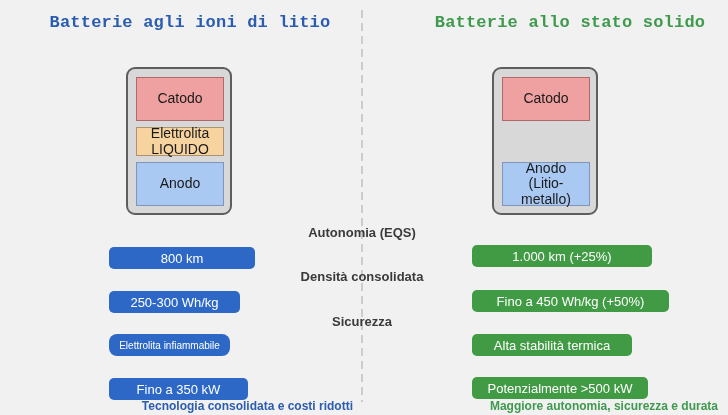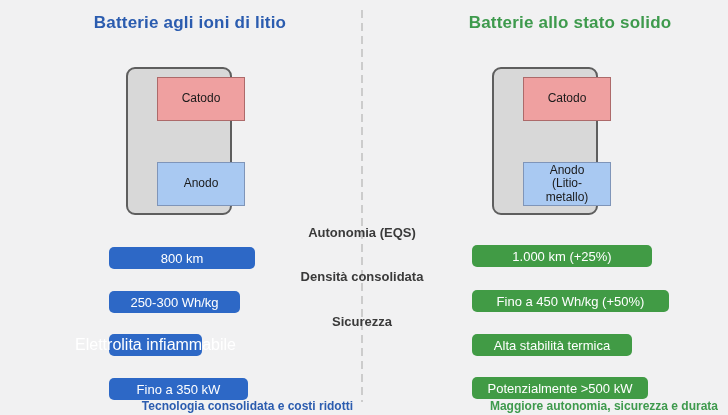--- a/index.html
+++ b/index.html
@@ -26,20 +26,21 @@
 
   
   .title {
     position: absolute;
     top: 13px;
     width: 320px;
     text-align: center;
     font-size: 17px;
     font-weight: bold;
     letter-spacing: .2px;
+    font-family: Liberation Mono, monospace;
   }
   .left-title  { left: 30px;  color: #2b5caf; }
   .right-title { left: 410px; color: #3e9a4d; }
 
   
   .battery {
     position: absolute;
     top: 67px;
     width: 106px;
     height: 148px;
@@ -51,25 +52,24 @@
   .battery-right { left: 492px; }
 
   .cell {
     position: absolute;
     left: 8px;
     width: 88px;
     display: flex;
     align-items: center;
     justify-content: center;
     text-align: center;
-    font-size: 12px;
+    font-size: 14px;
     color: #1a1a1a;
     line-height: 1.1;
     padding: 11px;
-    margin-left: 21px;
   }
   .cell.cathode            { top: 8px;  height: 44px; background: #efa0a0; border: 1.5px solid #ad6a6a; }
   .cell.electrolyte-liquid { top: 58px; height: 29px; background: #f7d3a0; border: 1.5px solid #ab9271; }
   .cell.electrolyte-solid  { top: 58px; height: 29px; background: #cdcdcd; border: 1.5px solid #828282; }
   .cell.anode              { top: 93px; height: 44px; background: #a9c9f2; border: 1.5px solid #7f95b9; }
 
   
   .mid-label {
     position: absolute;
     left: 252px;
@@ -93,21 +93,21 @@
     font-size: 13px;
     display: flex;
     align-items: center;
     justify-content: center;
     white-space: nowrap;
   }
   .pill.blue  { background: #2d68c6; left: 109px; }
   .pill.green { background: #419b45; left: 472px; }
   .lp1 { top: 247px; width: 146px; }
   .lp2 { top: 291px; width: 131px; }
-  .lp3 { top: 334px; width: 93px; font-size: 16px; }
+  .lp3 { top: 334px; width: 121px; font-size: 10px; border-radius: 8px; }
   .lp4 { top: 378px; width: 139px; }
   .rp1 { top: 245px; width: 180px; }
   .rp2 { top: 290px; width: 197px; }
   .rp3 { top: 334px; width: 160px; }
   .rp4 { top: 377px; width: 176px; }
 
   
   .footer {
     position: absolute;
     top: 399px;
@@ -125,20 +125,21 @@
 
 <div class="canvas">
 
   <div class="divider"></div>
 
   <div class="title left-title">Batterie agli ioni di litio</div>
   <div class="title right-title">Batterie allo stato solido</div>
 
   <div class="battery battery-left">
     <div class="cell cathode">Catodo</div>
+    <div class="cell electrolyte-liquid">Elettrolita LIQUIDO</div>
     <div class="cell anode">Anodo</div>
   </div>
 
   <div class="battery battery-right">
     <div class="cell cathode">Catodo</div>
     <div class="cell anode">Anodo (Litio-metallo)</div>
   </div>
 
   <div class="mid-label ml1">Autonomia (EQS)</div>
   <div class="mid-label ml2">Densità consolidata</div>

